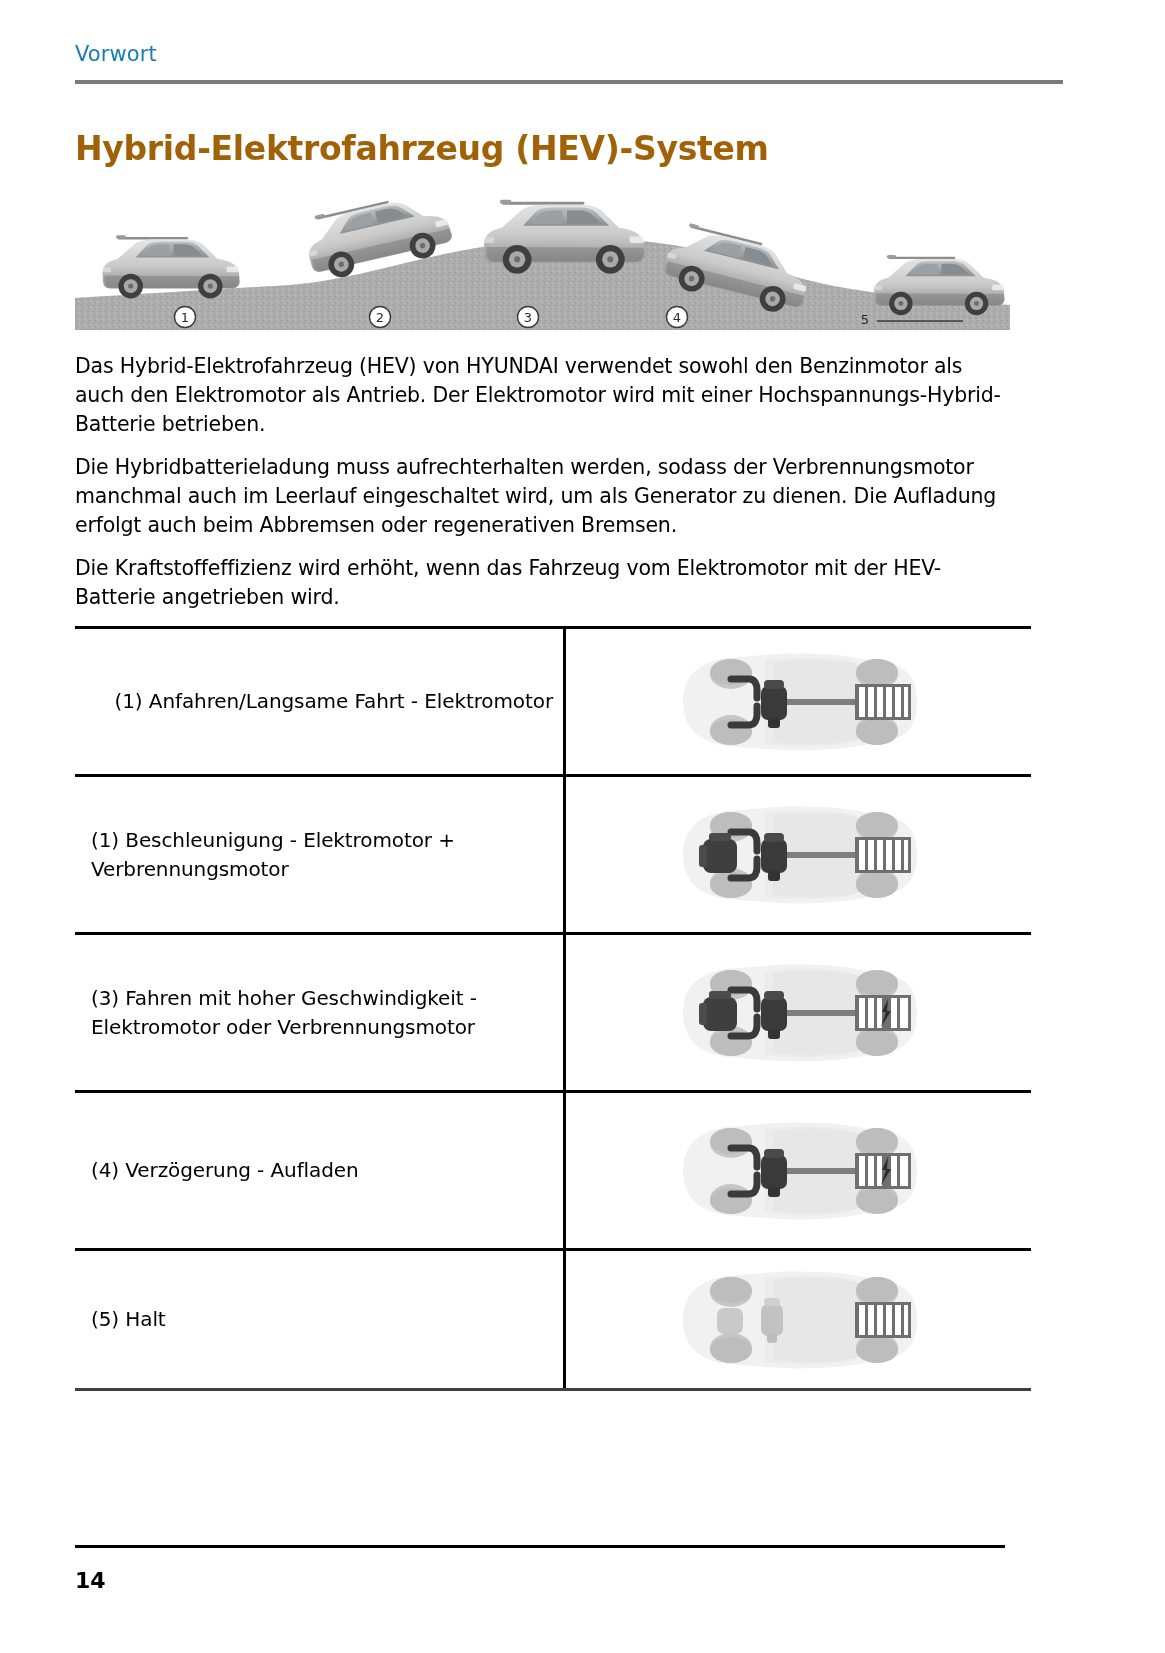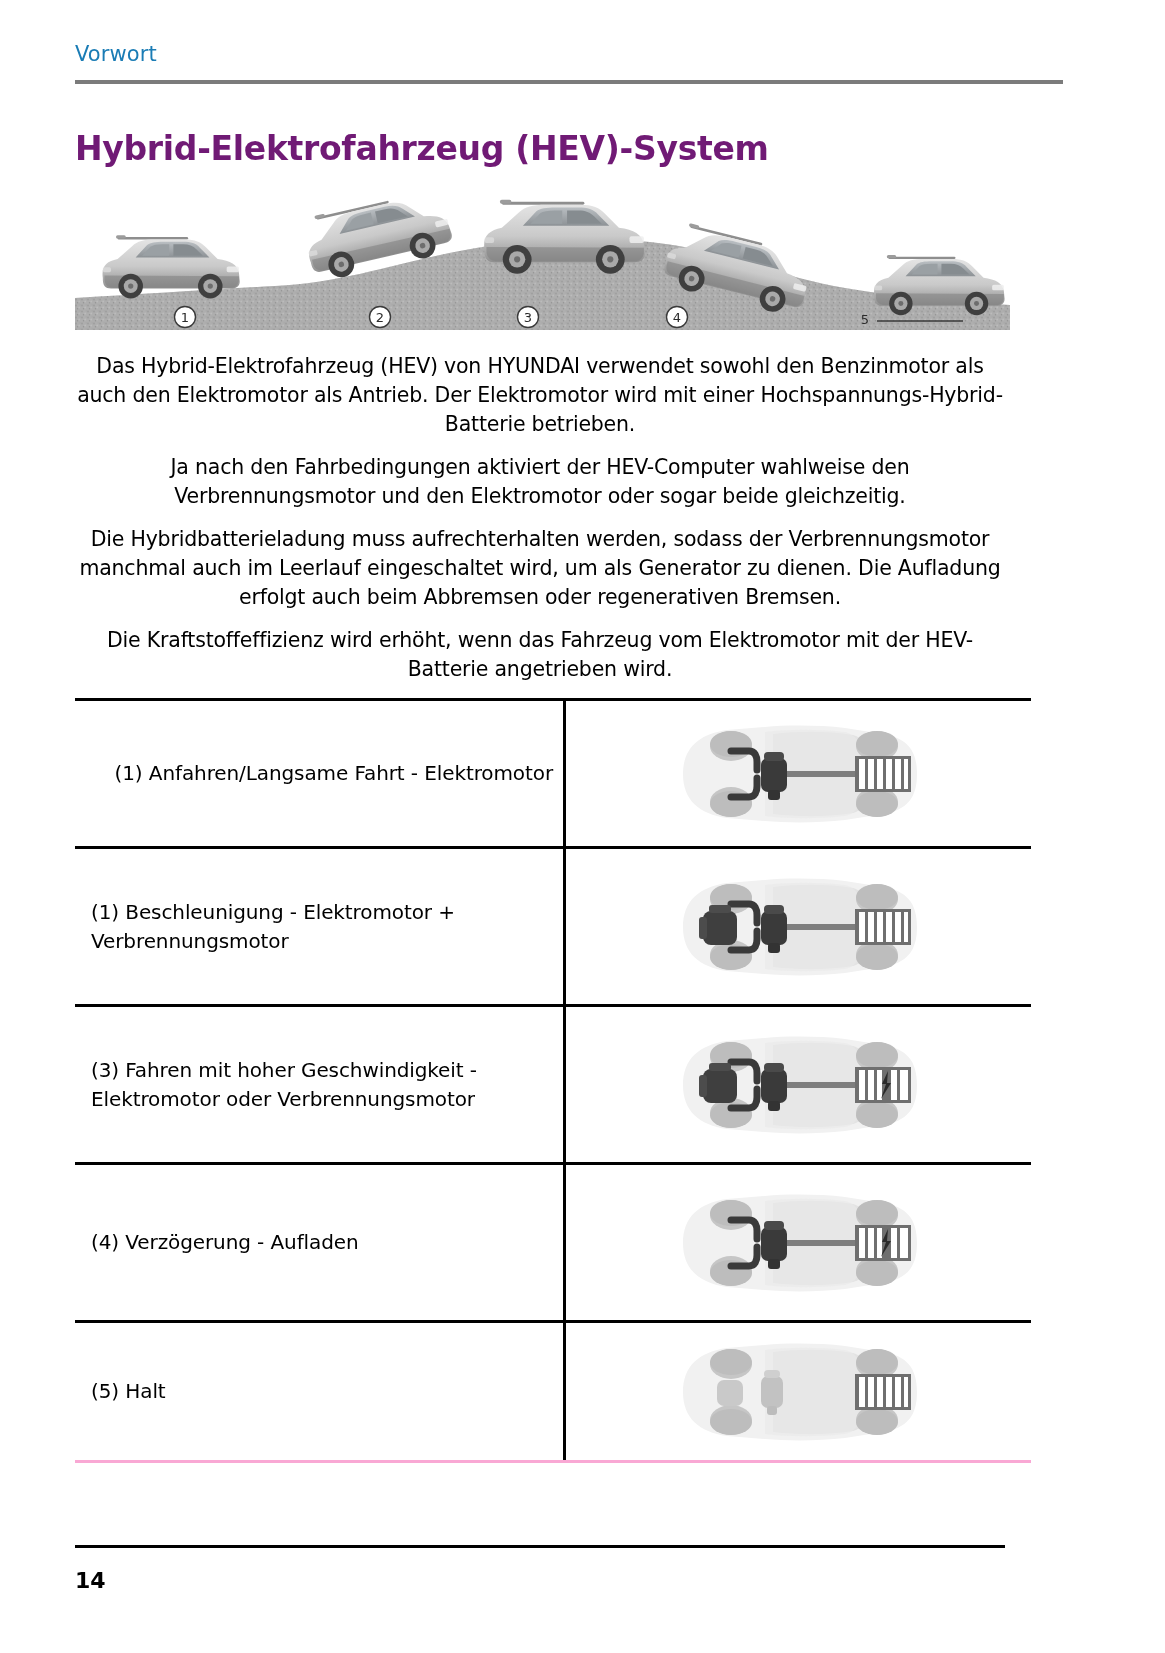--- a/index.html
+++ b/index.html
@@ -35,39 +35,38 @@
     margin-top: 14px;
     height: 4px;
     background: #7b7b7b;
   }
 
   
   .chapter-title {
     margin-top: 45px;
     font-size: 33px;
     font-weight: bold;
-    color: #701a75;
+    color: #a16207;
     font-family: "DejaVu Sans", sans-serif;
     letter-spacing: -0.3px;
   }
 
   
   .illustration {
     margin-top: 18px;
     width: 935px;
     height: 140px;
     position: relative;
   }
   .illustration svg { display: block; }
 
   
   .body-copy {
     margin-top: 22px;
     width: 930px;
-    text-align: center;
   }
   .body-copy p {
     margin: 0 0 14px 0;
     font-size: 20.5px;
     line-height: 29px;
     font-family: "DejaVu Sans", sans-serif;
     letter-spacing: -0.2px;
   }
 
   
@@ -77,21 +76,21 @@
     border-collapse: collapse;
     table-layout: fixed;
   }
   .state-table tr { }
   .state-table td {
     border-top: 3px solid #000;
     padding: 0;
     vertical-align: middle;
   }
   .state-table tr:last-child td {
-    border-bottom: 3px solid #f9a8d4;
+    border-bottom: 3px solid #404040;
   }
   .label-cell {
     width: 462px;
     border-right: 3px solid #000;
     padding: 8px 10px 8px 16px !important;
     font-size: 20px;
     line-height: 29px;
     font-family: "DejaVu Sans", sans-serif;
     letter-spacing: -0.1px;
   }
@@ -217,21 +216,20 @@
         <text x="602" y="132">4</text>
         <circle cx="790" cy="129" r="10.5" fill="#ffffff" stroke="#3a3a3a" stroke-width="1.4" opacity="0"></circle>
         <text x="790" y="134">5</text>
         <line x1="802" y1="131" x2="888" y2="131" stroke="#3a3a3a" stroke-width="1.6"></line>
       </g>
     </svg>
   </div>
 
   <div class="body-copy">
     <p>Das Hybrid-Elektrofahrzeug (HEV) von HYUNDAI verwendet sowohl den Benzinmotor als auch den Elektromotor als Antrieb. Der Elektromotor wird mit einer Hochspannungs-Hybrid-Batterie betrieben.</p>
-    <p>Ja nach den Fahrbedingungen aktiviert der HEV-Computer wahlweise den Verbrennungsmotor und den Elektromotor oder sogar beide gleichzeitig.</p>
     <p>Die Hybridbatterieladung muss aufrechterhalten werden, sodass der Verbrennungsmotor manchmal auch im Leerlauf eingeschaltet wird, um als Generator zu dienen. Die Aufladung erfolgt auch beim Abbremsen oder regenerativen Bremsen.</p>
     <p>Die Kraftstoffeffizienz wird erhöht, wenn das Fahrzeug vom Elektromotor mit der HEV-Batterie angetrieben wird.</p>
   </div>
 
   <table class="state-table">
     <tbody>
       <tr class="row-h-1">
         <td class="label-cell">(1) Anfahren/Langsame Fahrt - Elektromotor</td>
         <td class="diagram-cell">
           <svg width="260" height="112" viewBox="0 0 260 112" xmlns="http://www.w3.org/2000/svg">

